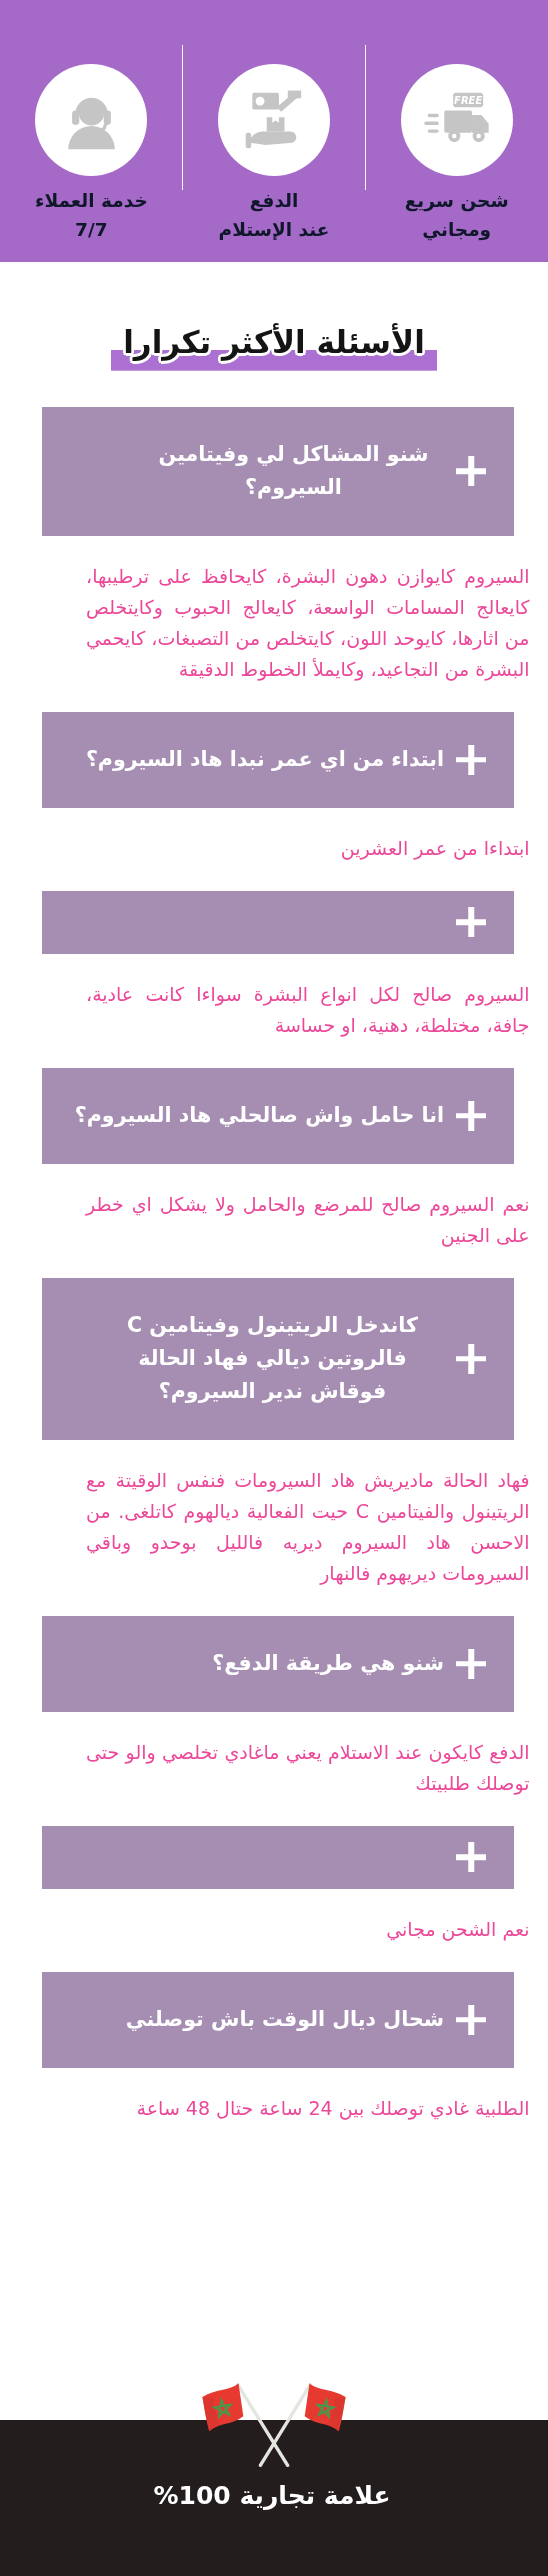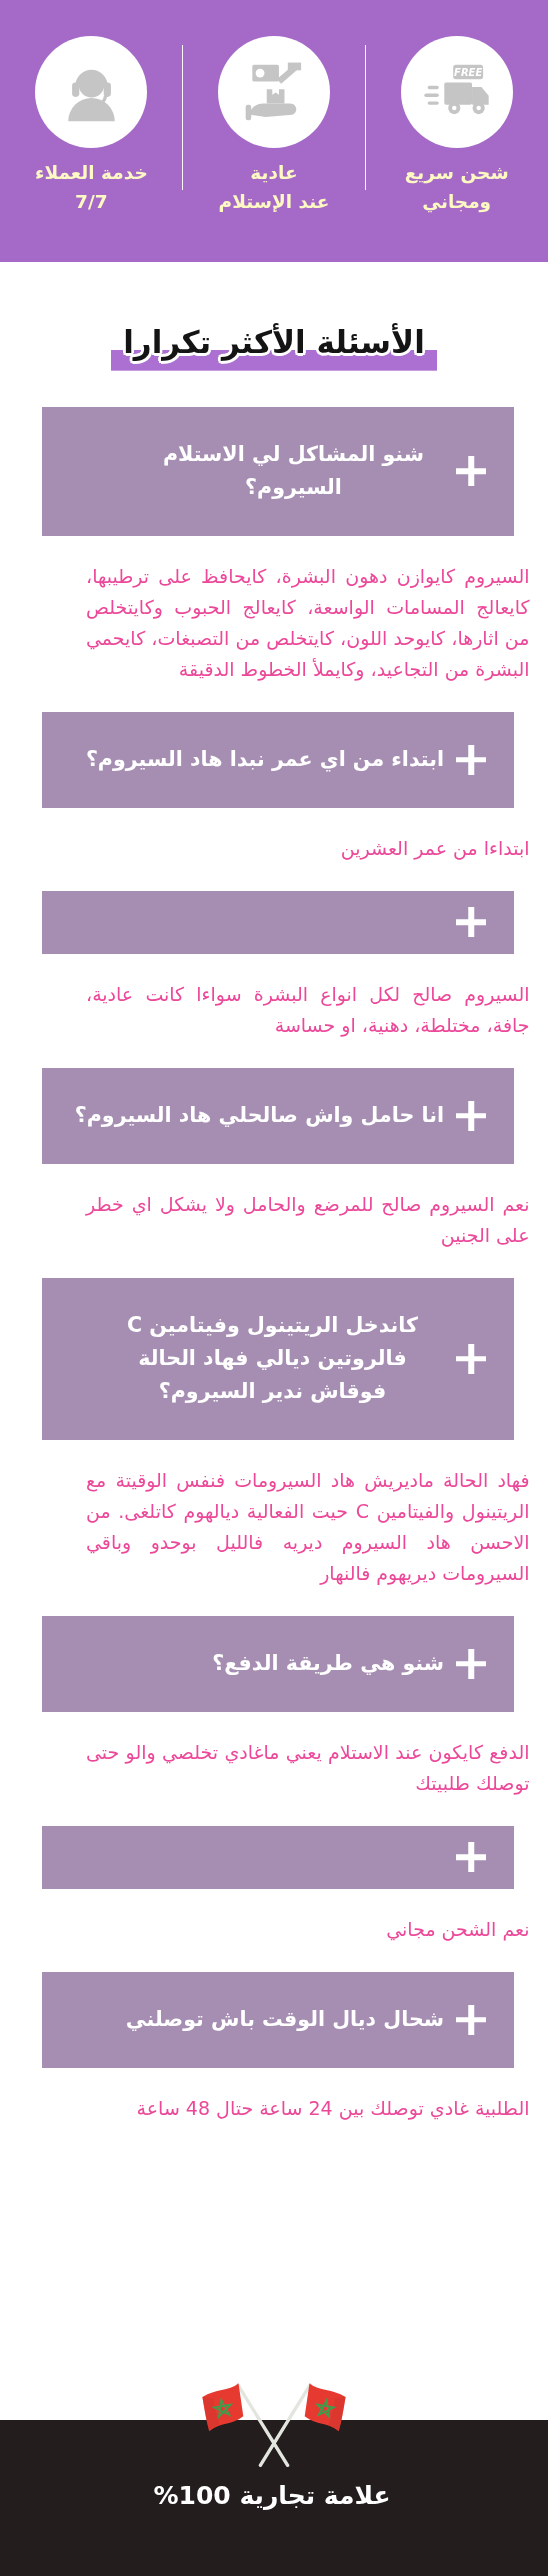--- a/index.html
+++ b/index.html
@@ -1,24 +1,24 @@
 <!DOCTYPE html>
 <html lang="ar" style="font-size:11px"><head>
 <meta charset="utf-8">
 <style>
   html,body{margin:0;padding:0;background:#ffffff;font-family:"DejaVu Sans",sans-serif;}
   .page{position:relative;width:548px;height:2576px;overflow:hidden;background:#ffffff;}
 
   
   .banner{position:relative;height:262px;background:#a569c8;}
-  .features{display:flex;direction:rtl;padding-top:36px;}
+  .features{display:flex;direction:rtl;padding-top:64px;}
   .feature{flex:1;display:flex;flex-direction:column;align-items:center;}
   .circle{width:112px;height:112px;border-radius:50%;background:#ffffff;display:flex;align-items:center;justify-content:center;}
   .circle svg{width:71px;height:71px;}
-  .feature-label{margin-top:9.6px;text-align:center;color:#fef9c3;font-weight:700;font-size:18.5px;line-height:29px;direction:rtl;}
+  .feature-label{margin-top:9.6px;text-align:center;color:#0f172a;font-weight:700;font-size:18.5px;line-height:29px;direction:rtl;}
   .divider{position:absolute;top:45px;width:1.4px;height:145px;background:rgba(255,255,255,.95);}
   .divider.d1{left:182px;}
   .divider.d2{left:365px;}
 
   
   .title-wrap{text-align:center;margin:0;padding-top:62px;}
   .page-title{display:inline-block;direction:rtl;font-size:31px;font-weight:800;color:#141414;line-height:1.2;
     padding:0 12.3px 9.6px 12.3px;
     background:linear-gradient(#ab70d2,#ab70d2) no-repeat left bottom / 100% 44%;
     text-shadow:-2.1px -2.1px 0 #fff,2.1px -2.1px 0 #fff,-2.1px 2.1px 0 #fff,2.1px 2.1px 0 #fff,-2.7px 0 0 #fff,2.7px 0 0 #fff,0 -2.7px 0 #fff,0 2.7px 0 #fff;}
@@ -86,21 +86,21 @@
               <path d="M34 20 L48 8 l4 0 0 4 -14 12 z"></path>
               <path d="M44 5 h12 v7 h-12 z"></path>
               <path d="M25 29 h16 v13 h-16 z M30 29 h6 v5 l-3 -2 -3 2 z" fill-rule="evenodd"></path>
               <path d="M9 52 c2 -8 9 -11 15 -10 l22 0 c6 0 8 8 2 10 l-24 2 z"></path>
               <rect x="6" y="43" width="5" height="14" rx="2"></rect>
             </g>
             <circle cx="19" cy="14.5" r="4" fill="#ffffff"></circle>
           </svg>
         </div>
         <div class="feature-label">
-          <span>عادية</span><br>
+          <span>الدفع</span><br>
           <span>عند الإستلام</span>
         </div>
       </div>
 
       <div class="feature">
         <div class="circle">
           <svg viewBox="0 0 64 64">
             <g fill="#c5c5c5">
               <circle cx="32" cy="25" r="11.5"></circle>
               <path d="M11 58 a21,21 0 0 1 42,0 z"></path>
@@ -122,21 +122,21 @@
     <div class="divider d1"></div>
     <div class="divider d2"></div>
   </div>
 
   <div class="title-wrap">
     <span class="page-title">الأسئلة الأكثر تكرارا</span>
   </div>
 
   <div class="qbar first">
     <span class="plus"></span>
-    <div class="q-text w-narrow">شنو المشاكل لي الاستلام السيروم؟</div>
+    <div class="q-text w-narrow">شنو المشاكل لي وفيتامين السيروم؟</div>
   </div>
   <div class="answer just">السيروم كايوازن دهون البشرة، كايحافظ على ترطيبها، كايعالج المسامات الواسعة، كايعالج الحبوب وكايتخلص من اثارها، كايوحد اللون، كايتخلص من التصبغات، كايحمي البشرة من التجاعيد، وكايملأ الخطوط الدقيقة</div>
 
   <div class="qbar">
     <span class="plus"></span>
     <div class="q-text w-wide">ابتداء من اي عمر نبدا هاد السيروم؟</div>
   </div>
   <div class="answer">ابتداءا من عمر العشرين</div>
 
   <div class="qbar">

